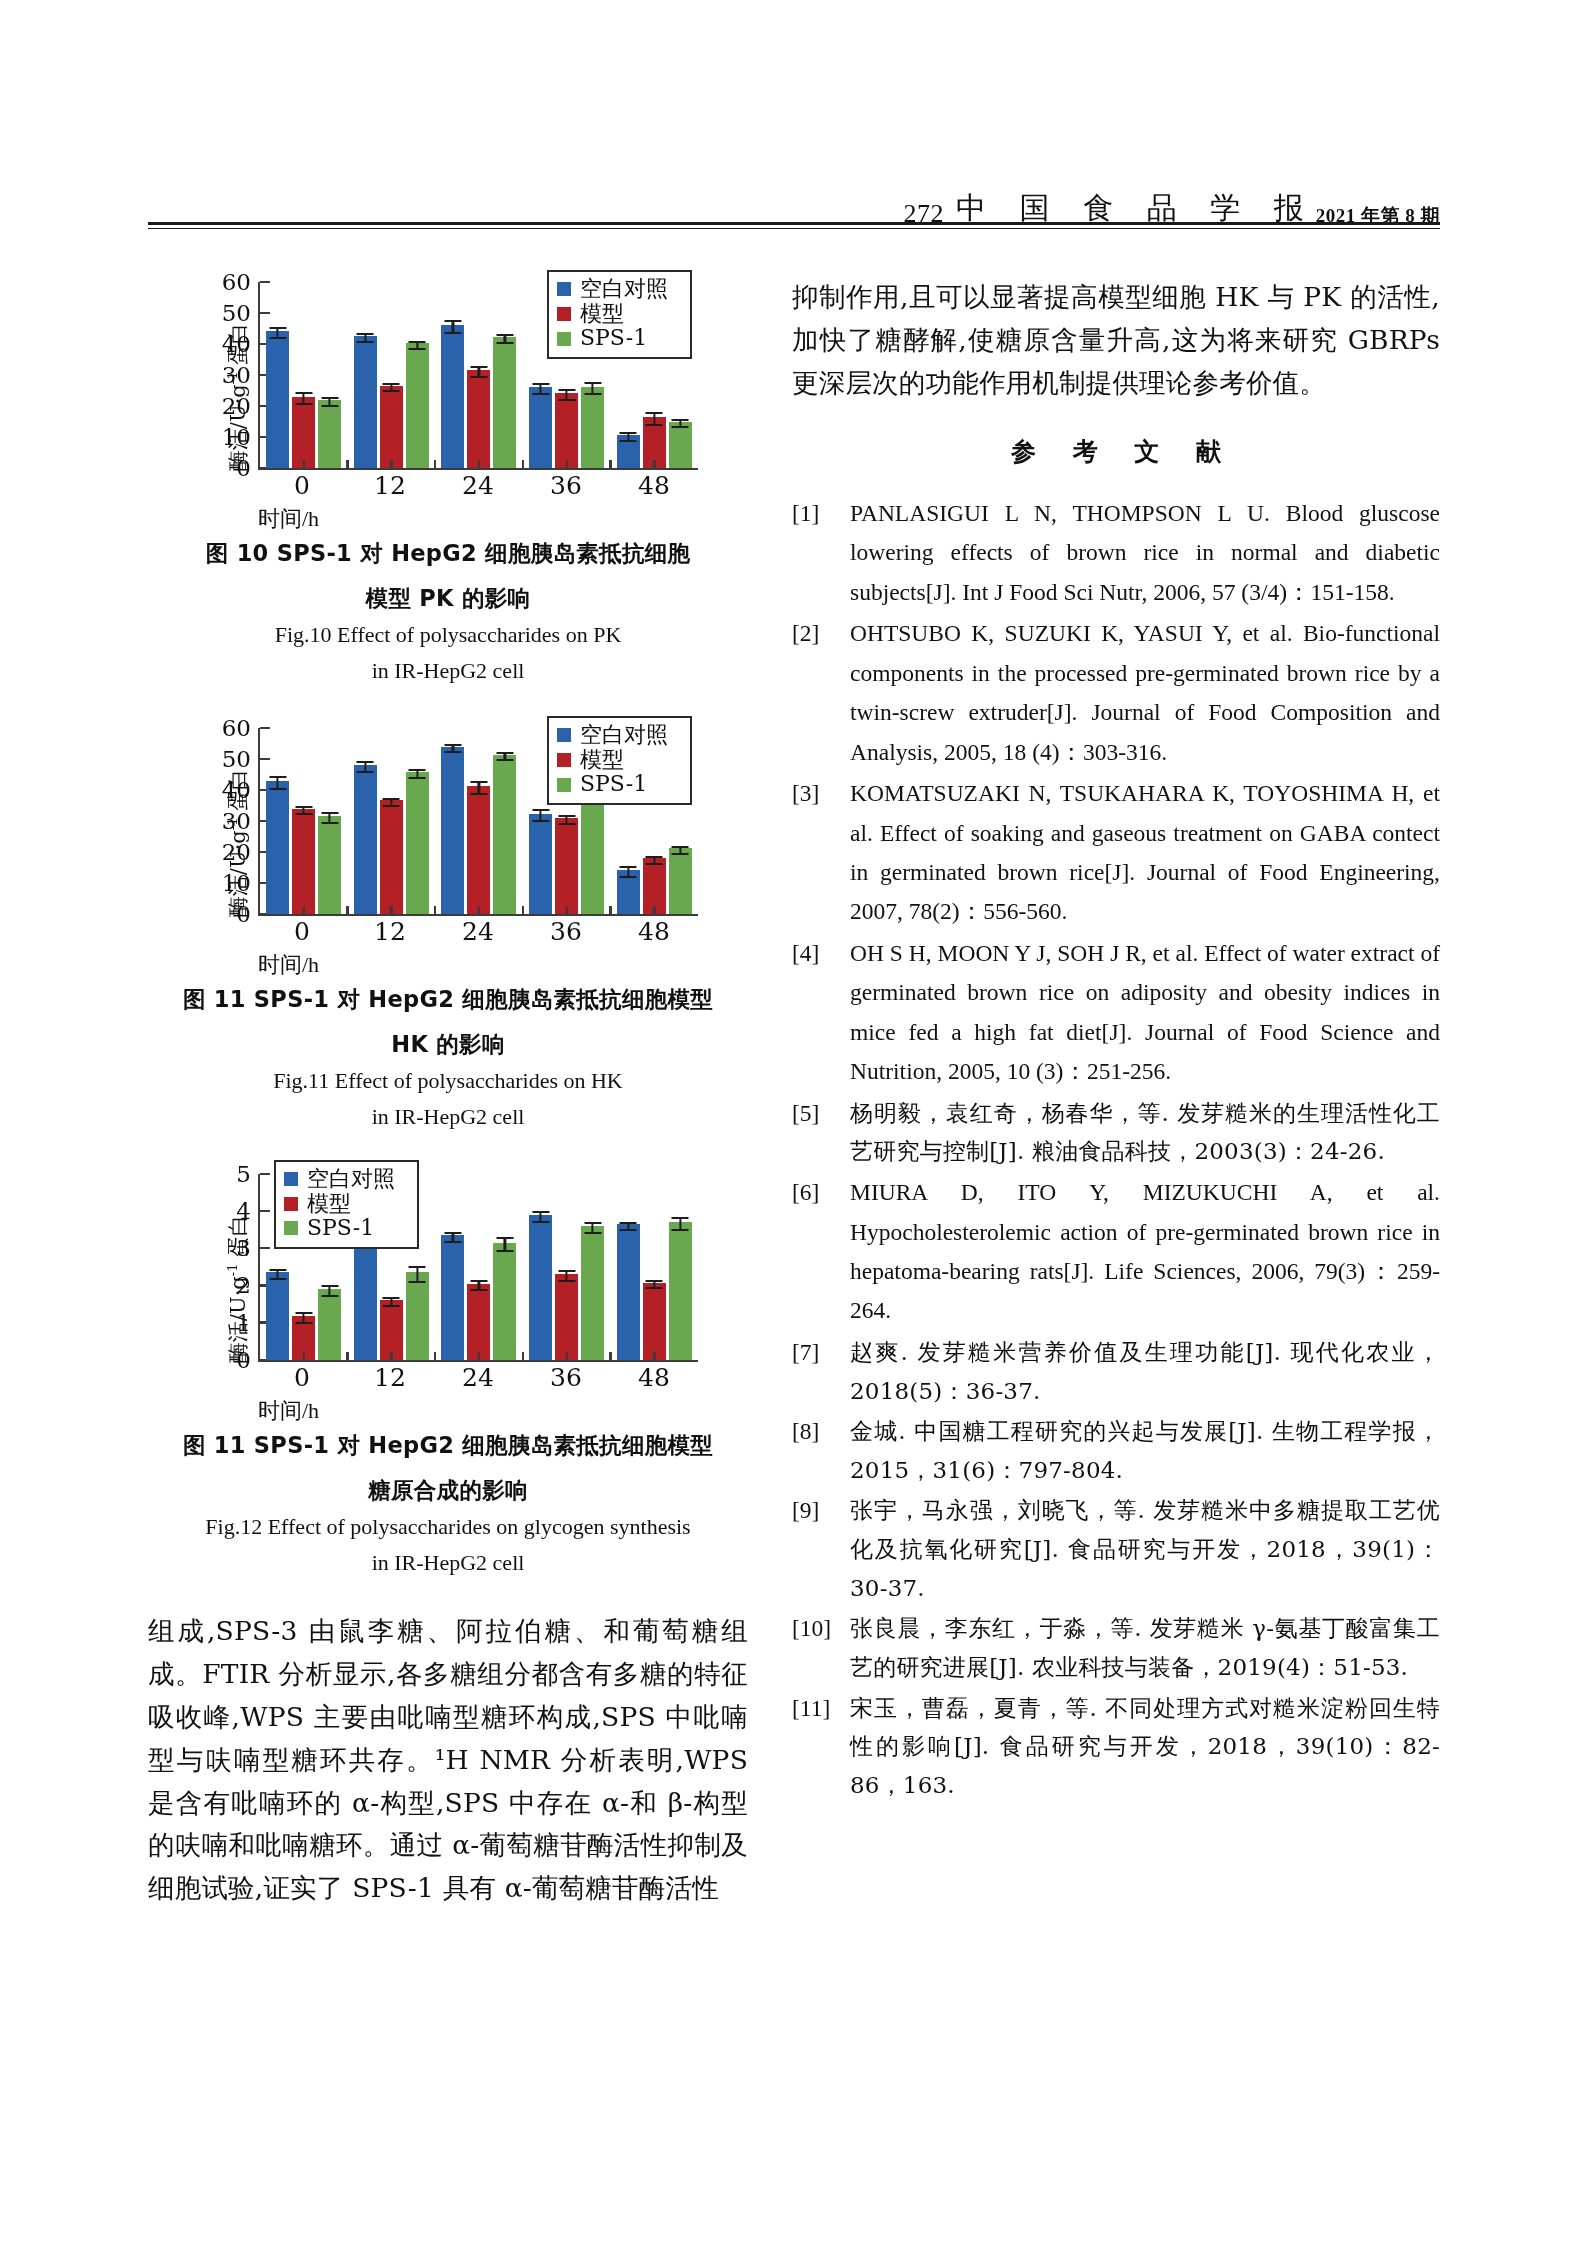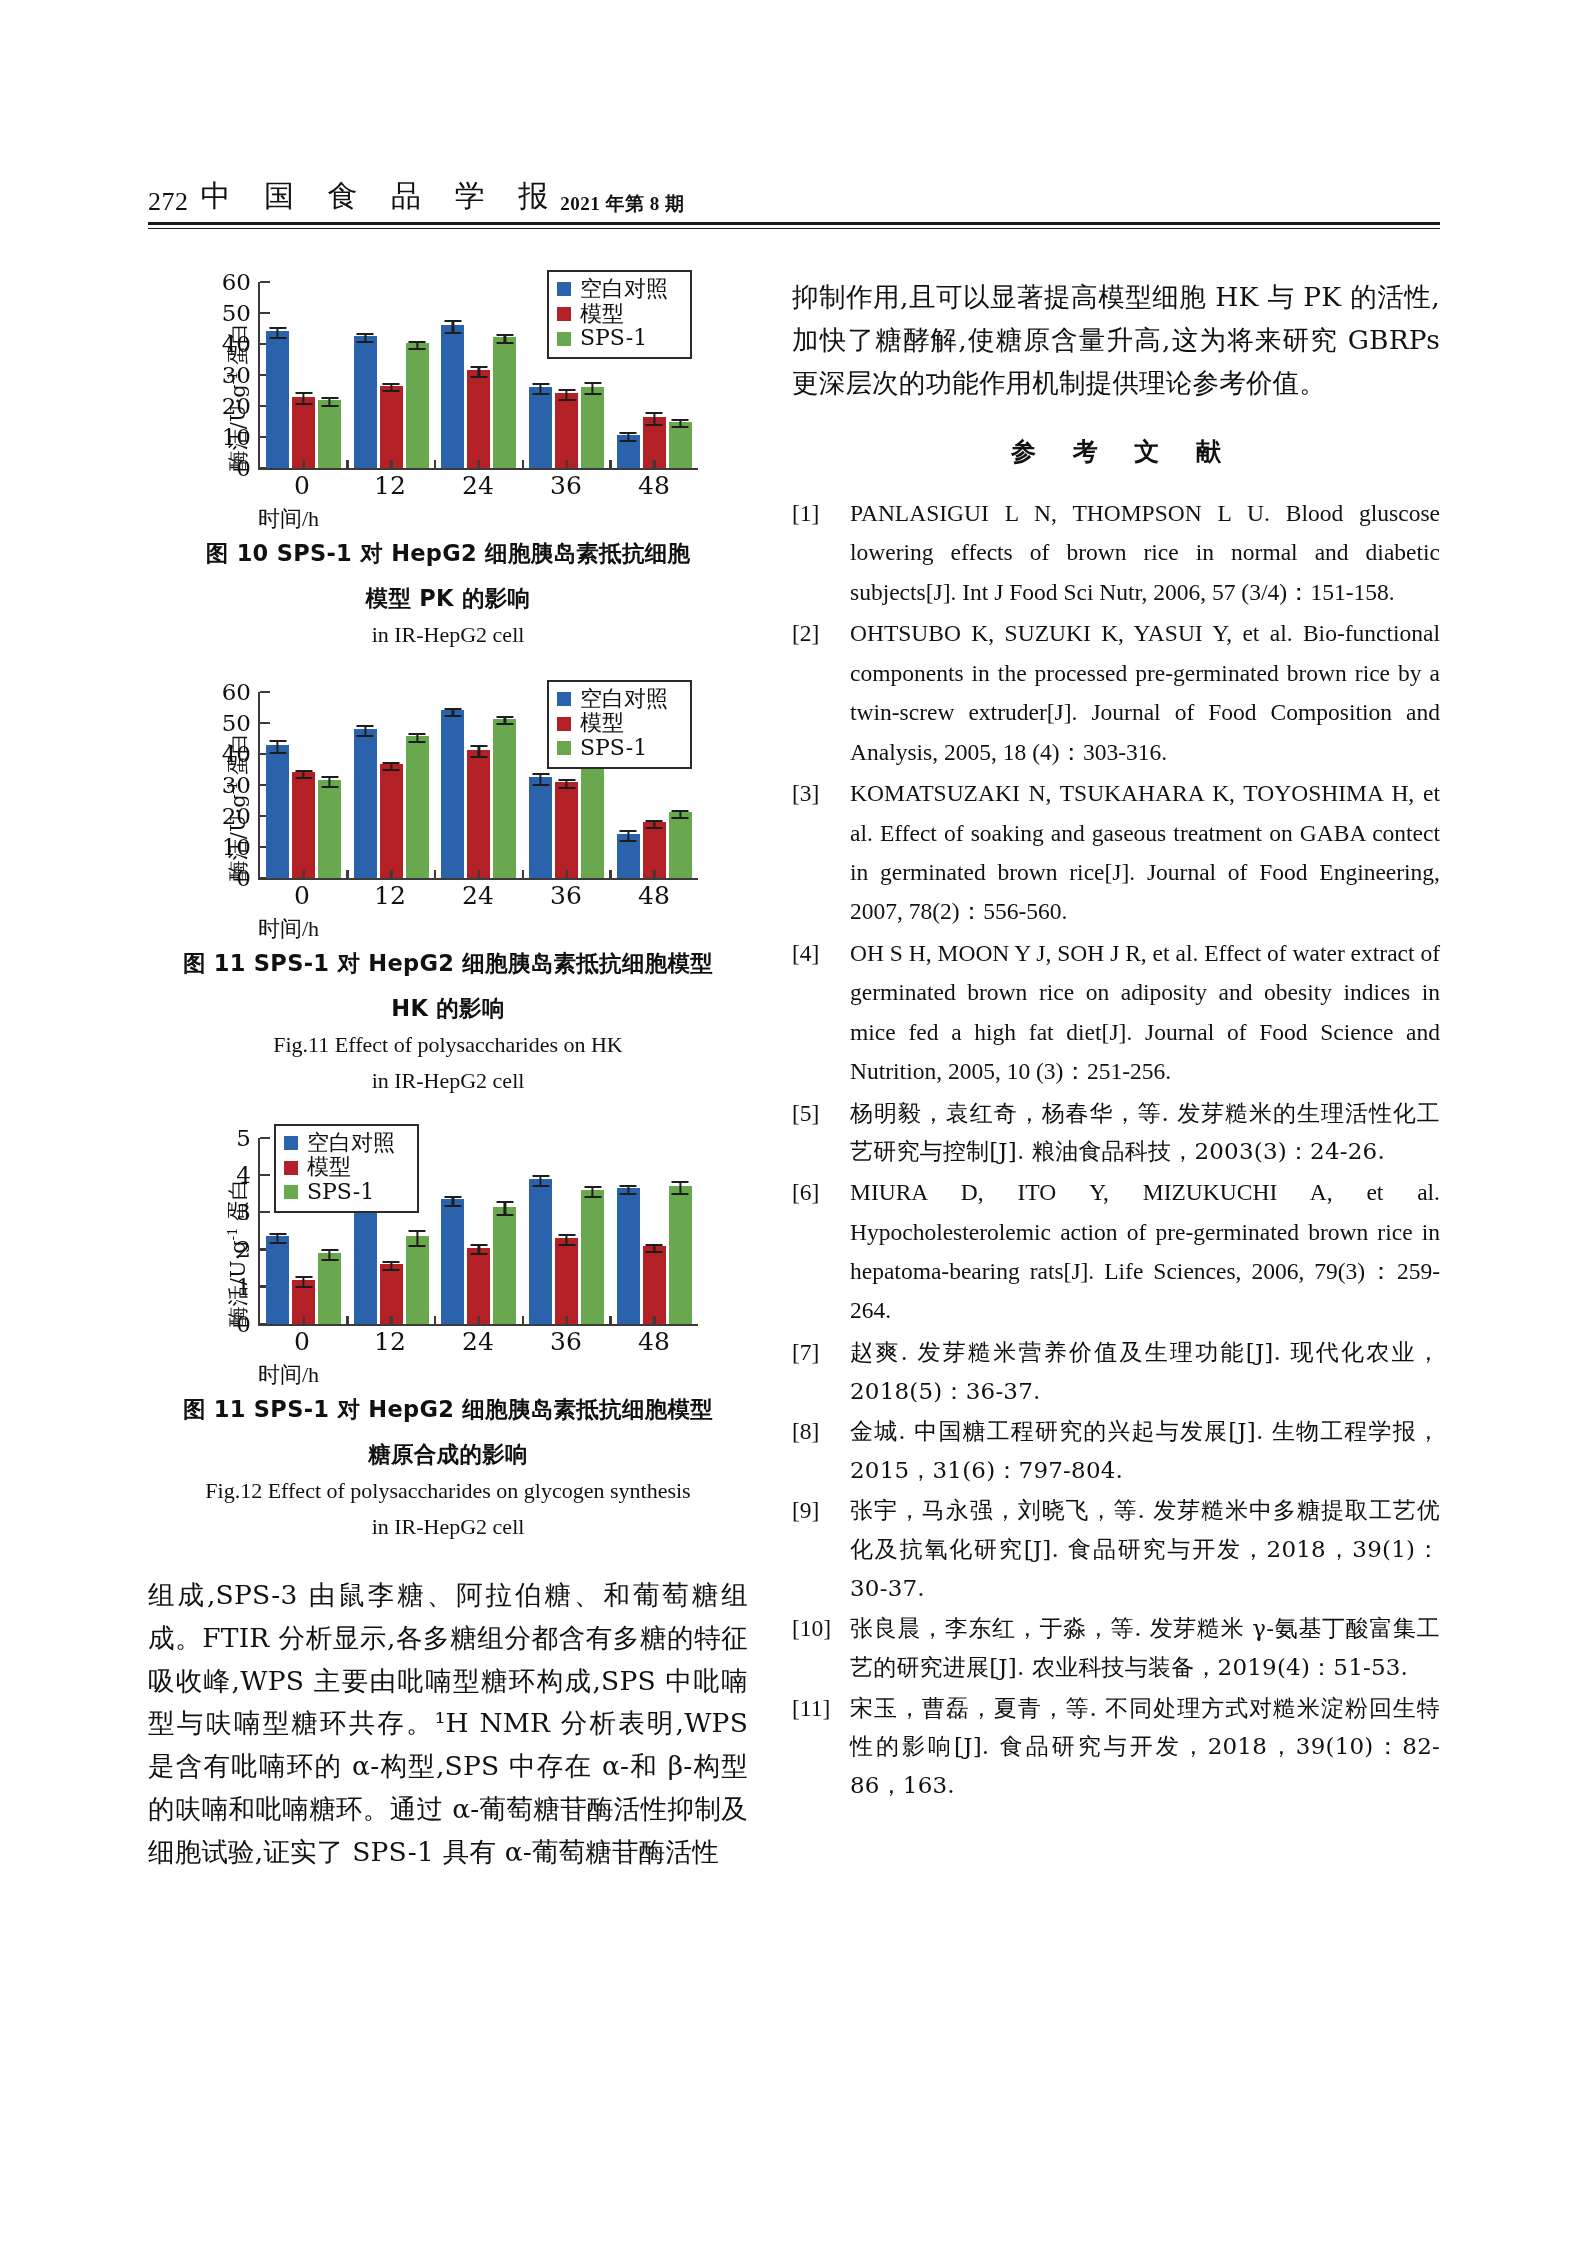--- a/index.html
+++ b/index.html
@@ -7,22 +7,22 @@
     width:1588px;height:2245px;
     background:#ffffff;
     font-family:"Liberation Serif", serif;
     color:#111;
     -webkit-font-smoothing:antialiased;
   }
   .page{position:relative;width:1588px;height:2245px;box-sizing:border-box;}
 
   
   .runhead{
-    position:absolute;left:148px;top:176px;width:1292px;
-    display:flex;align-items:flex-end;justify-content:flex-start;
+    position:absolute;left:148px;top:188px;width:1292px;
+    display:flex;align-items:flex-end;justify-content:flex-end;
   }
   .runhead .folio{font-size:26px;letter-spacing:.5px;font-family:"Liberation Serif",serif;}
   .runhead .journal{
     font-family:"DejaVu Serif",serif;font-size:30px;letter-spacing:12px;
     font-weight:400;padding-left:12px;
   }
   .runhead .issue{font-size:19px;font-family:"Liberation Serif",serif;letter-spacing:.5px;font-weight:bold;}
   .rule{position:absolute;left:148px;top:222px;width:1292px;height:0;border-top:3px solid #1a1a1a;}
   .rule2{position:absolute;left:148px;top:228px;width:1292px;height:0;border-top:1px solid #1a1a1a;}
 
@@ -245,20 +245,21 @@
               </div>
               <div class="item">
                 <span class="sw" style="background: rgb(106, 168, 79);"></span>
                 <span class="lb">SPS-1</span>
               </div>
             </div>
           </div>
       </div>
       <div class="cap-cn">图 10  SPS-1 对 HepG2 细胞胰岛素抵抗细胞</div>
       <div class="cap-cn">模型 PK 的影响</div>
+      <div class="cap-en">Fig.10   Effect of polysaccharides on PK</div>
       <div class="cap-en">in IR-HepG2 cell</div>
     </div>
 
     <div class="figure" style="margin-top:26px">
       <div class="chart-wrap">
         <div class="chart">
             <div class="ylabel">酶活/U·g<span class="sup">-1</span> 蛋白</div>
             <div class="plot">
               <div class="ytick" style="top: 100%;">0<i></i></div>
               <div class="ytick" style="top: 83.3333%;">10<i></i></div>

